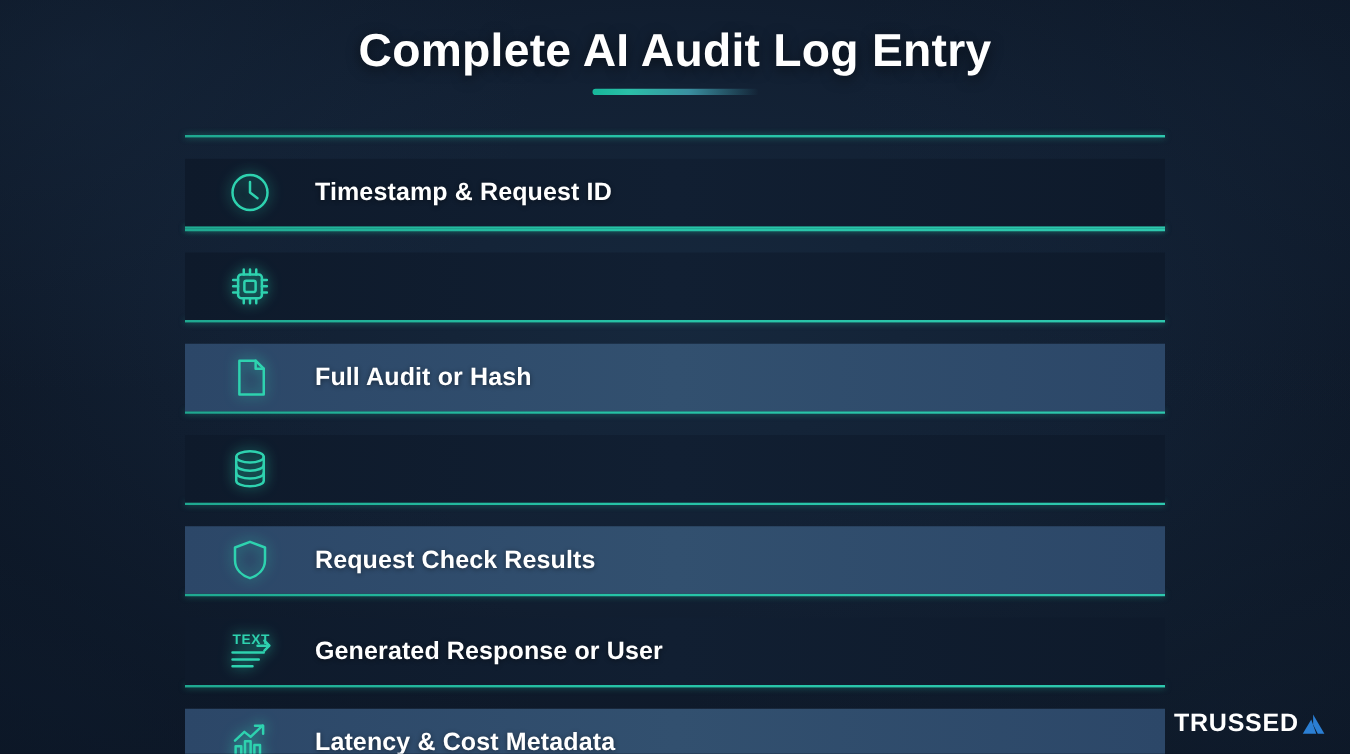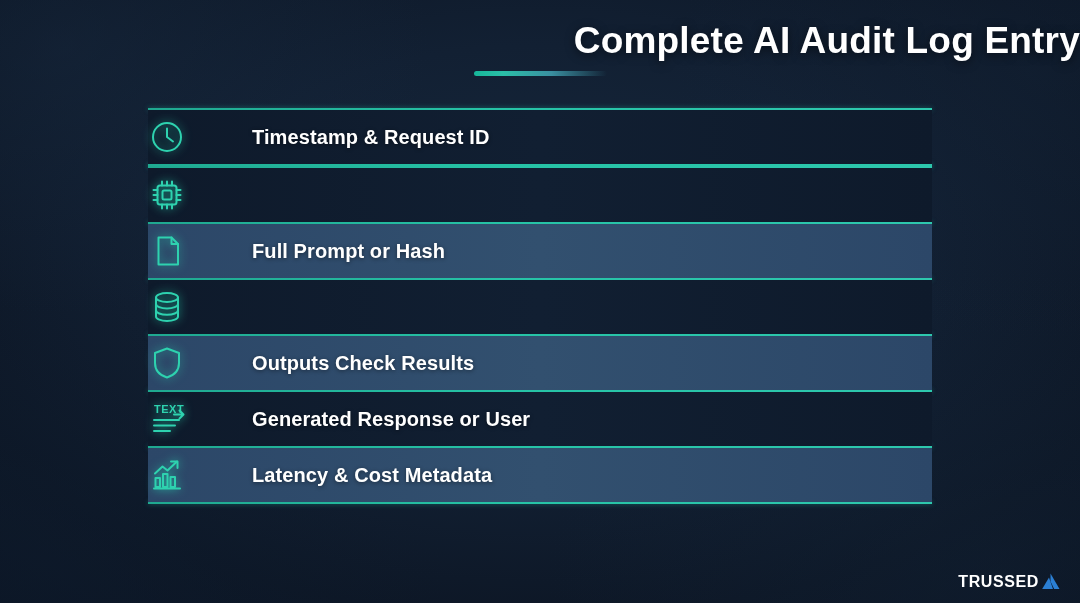--- a/index.html
+++ b/index.html
@@ -18,62 +18,62 @@
     position:absolute; inset:0;
     background:
       radial-gradient(ellipse 520px 380px at 6% 8%, rgba(26,46,70,.40), rgba(0,0,0,0) 70%),
       radial-gradient(ellipse 520px 380px at 96% 12%, rgba(22,40,62,.32), rgba(0,0,0,0) 70%),
       radial-gradient(ellipse 620px 420px at 92% 95%, rgba(20,38,58,.34), rgba(0,0,0,0) 72%),
       radial-gradient(ellipse 560px 400px at 4% 94%, rgba(14,28,46,.5), rgba(0,0,0,0) 72%);
     pointer-events:none;
   }
 
   
-  .title-wrap{ position:absolute; top:20px; left:0; width:1080px; text-align:right; }
+  .title-wrap{ position:absolute; top:20px; left:0; width:1080px; text-align:center; }
   .title{
     font-size:37px; font-weight:bold; color:#ffffff; letter-spacing:.2px;
     text-shadow:0 2px 10px rgba(0,0,0,.55);
   }
   .title-underline{
     margin:9px auto 0; width:133px; height:5px; border-radius:3px;
     background:linear-gradient(90deg, #17b79a 0%, #2bbfa8 22%, #3a8fa0 58%, rgba(58,143,160,0) 100%);
   }
 
   
   .list{
     position:absolute; left:148px; top:108px; width:784px;
   }
   .divider{
     height:2px; width:100%;
     background:linear-gradient(90deg,#1fa890 0%, #26c3a6 45%, #2ec8ae 100%);
     box-shadow:0 0 5px rgba(38,195,166,.55);
   }
   .row{
-    height:54px; display:flex; align-items:center; position:relative;
+    height:54px; display:flex; align-items:center; position:relative;margin-top:17px;
   }
   .row.dark{ background:linear-gradient(90deg,#0e1a2b 0%, #111f32 50%, #0e1a2b 100%); }
   .row.light{ background:linear-gradient(90deg,#2c4768 0%, #32506f 50%, #2c4768 100%); }
 
   .icon-cell{
-    width:104px; min-width:104px; display:flex; align-items:center; 
+    width:104px; min-width:104px; display:flex; align-items:center; justify-content:center;
   }
   .icon-cell svg{ display:block; filter:drop-shadow(0 0 5px rgba(38,210,175,.75)); }
   .row-label{
     font-size:20px; font-weight:bold; color:#ffffff; letter-spacing:.1px;
     text-shadow:0 1px 4px rgba(0,0,0,.45);
     white-space:nowrap;
   }
 
   
   .logo{
     position:absolute; right:18px; bottom:12px;
     display:flex; align-items:center; gap:1px;
   }
   .logo-text{
-    font-size:16px; font-weight:bold; color:#ffffff; letter-spacing:.6px;
+    font-size:20px; font-weight:bold; color:#ffffff; letter-spacing:.6px;
   }
   .logo-mark{ display:block; }
 </style>
 </head>
 <body>
 
 <div class="bg-vignette"></div>
 
 <div class="title-wrap">
   <div class="title">Complete AI Audit Log Entry</div>
@@ -103,41 +103,41 @@
       </div>
     </div>
     <div class="divider"></div>
     <div class="row light">
       <div class="icon-cell">
         <svg width="38" height="38" viewBox="0 0 38 38">
           <path d="M10.5 5.5 h13 l6.5 6.5 v20.5 h-19.5 Z" fill="none" stroke="#2ed2af" stroke-width="2" stroke-linecap="round" stroke-linejoin="round"></path>
           <path d="M23.5 5.5 v6.5 h6.5" fill="none" stroke="#2ed2af" stroke-width="2" stroke-linecap="round" stroke-linejoin="round"></path>
         </svg>
       </div>
-      <div class="row-label">Full Prompt or Hash</div>
+      <div class="row-label">Full Audit or Hash</div>
     </div>
     <div class="divider"></div>
     <div class="row dark">
       <div class="icon-cell">
         <svg width="38" height="38" viewBox="0 0 38 38">
           <ellipse cx="19" cy="9.5" rx="11" ry="4.5" fill="none" stroke="#2ed2af" stroke-width="2" stroke-linecap="round" stroke-linejoin="round"></ellipse>
           <path d="M8 9.5 v19 c0 2.5 4.9 4.5 11 4.5 s11 -2 11 -4.5 v-19" fill="none" stroke="#2ed2af" stroke-width="2" stroke-linecap="round" stroke-linejoin="round"></path>
           <path d="M8 16 c0 2.5 4.9 4.5 11 4.5 s11 -2 11 -4.5" fill="none" stroke="#2ed2af" stroke-width="2" stroke-linecap="round" stroke-linejoin="round"></path>
           <path d="M8 22.3 c0 2.5 4.9 4.5 11 4.5 s11 -2 11 -4.5" fill="none" stroke="#2ed2af" stroke-width="2" stroke-linecap="round" stroke-linejoin="round"></path>
         </svg>
       </div>
     </div>
     <div class="divider"></div>
     <div class="row light">
       <div class="icon-cell">
         <svg width="38" height="38" viewBox="0 0 38 38">
           <path d="M19 4.5 L31 9 v10 c0 8 -6 12.6 -12 14.5 C13 31.6 7 27 7 19 V9 Z" fill="none" stroke="#2ed2af" stroke-width="2" stroke-linecap="round" stroke-linejoin="round"></path>
         </svg>
       </div>
-      <div class="row-label">Outputs Check Results</div>
+      <div class="row-label">Request Check Results</div>
     </div>
     <div class="divider"></div>
     <div class="row dark">
       <div class="icon-cell">
         <svg width="40" height="38" viewBox="0 0 40 38">
           <text x="6" y="13" font-family="Liberation Sans, sans-serif" font-size="11" font-weight="bold" fill="#2ed2af" letter-spacing="0.5">TEXT</text>
           <path d="M6 20 H31 M6 25.5 H27 M6 31 H22" fill="none" stroke="#2ed2af" stroke-width="2" stroke-linecap="round" stroke-linejoin="round"></path>
           <path d="M26 14.5 H35 M31.5 10.5 L35.5 14.5 L31.5 18.5" fill="none" stroke="#2ed2af" stroke-width="2" stroke-linecap="round" stroke-linejoin="round"></path>
         </svg>
       </div>

